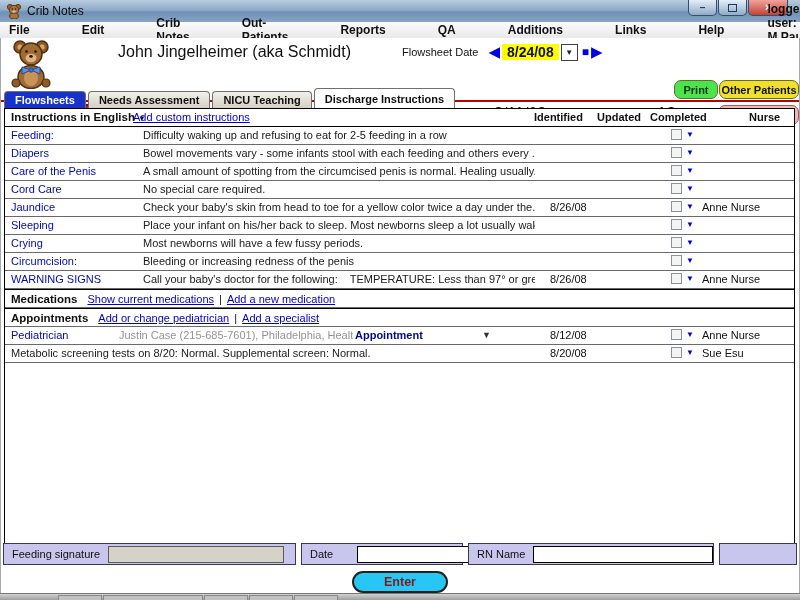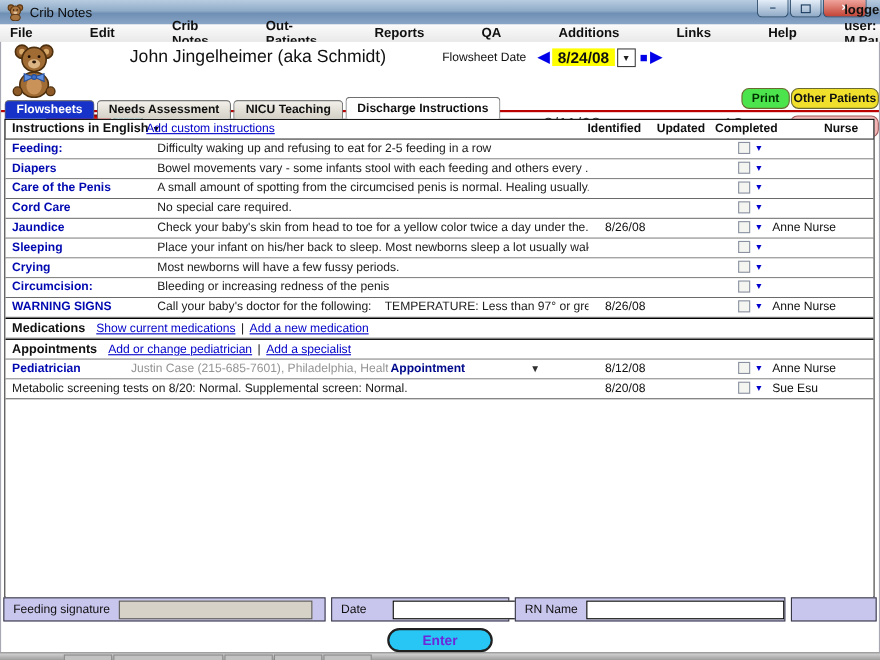--- a/index.html
+++ b/index.html
@@ -74,21 +74,21 @@
     background:#fff;box-sizing:border-box;font-size:11px;}
   .thead{height:17px;border-bottom:1px solid #000;position:relative;}
   .thead .ieng{position:absolute;left:6px;top:2px;font-weight:bold;font-size:11.5px;cursor:pointer;}
   .lang-dd{font-size:8px;margin-left:3px;color:#101010;}
   .link{color:#0000c8;text-decoration:underline;cursor:pointer;}
   .add-custom{position:absolute;left:128px;top:2px;}
   .colhdr{position:absolute;top:2px;font-weight:bold;}
   .col-identified{left:529px;} .col-updated{left:592px;} .col-completed{left:645px;} .col-nurse{left:706px;padding-left:38px;}
 
   .irow{height:17px;border-bottom:1px solid #6a6a6a;position:relative;background:#fff;}
-  .ilabel{position:absolute;left:6px;top:2px;color:#0008b0;font-weight:bold;cursor:pointer;}
+  .ilabel{position:absolute;left:6px;top:2px;color:#0008b0;font-weight:normal;cursor:pointer;}
   .itext{position:absolute;left:138px;top:2px;color:#202020;white-space:nowrap;max-width:392px;overflow:hidden;}
   .idate{position:absolute;left:545px;top:2px;text-align:center;}
   .icheck{position:absolute;left:666px;top:2px;width:11px;height:11px;background:#f4f4f0;
     border:1px solid #8a92a2;cursor:pointer;box-sizing:border-box;}
   .idd{position:absolute;left:681px;top:3px;color:#0000cc;font-size:8px;cursor:pointer;}
   .inurse{position:absolute;left:697px;top:2px;}
 
   .section-row{height:17px;border-bottom:1px solid #6a6a6a;border-top:1px solid #000;position:relative;
     display:flex;align-items:center;padding-left:6px;background:#fff;box-sizing:content-box;}
   .stitle{font-weight:bold;font-size:11.5px;margin-right:10px;}
@@ -107,21 +107,21 @@
   .siginput{height:15px;border:1px solid #000;background:#fff;margin-left:8px;font-size:11px;
     font-family:"Liberation Sans",sans-serif;padding:0 2px;}
   .siginput.gray{background:#d6d2c8;border-color:#5a5a5a;}
   .seg1{width:293px;} .seg1 .siginput{width:170px;}
   .seg2{width:162px;gap:16px;} .seg2 .siginput{width:114px;}
   .seg3{width:246px;} .seg3 .siginput{width:176px;}
   .seg4{flex:1;}
 
   
   .enter-btn{position:absolute;left:352px;top:571px;width:96px;height:22px;background:#28c6f4;
-    border:2px solid #202020;border-radius:11px;color:#6d28d9;font-weight:bold;font-size:12.5px;}
+    border:2px solid #202020;border-radius:11px;color:#7f1d1d;font-weight:bold;font-size:12.5px;}
   .taskbar{position:absolute;left:0;top:593px;width:800px;height:7px;
     background:linear-gradient(#d2d2d2,#969696);border-top:1px solid #787878;}
   .taskbar .tseg{position:absolute;top:1px;height:5px;border:1px solid #8a8a8a;background:#c2c2c2;}
   .edge{position:absolute;top:38px;width:1px;height:555px;background:#a8a8b4;}
 </style>
 </head>
 <body>
 
 <div class="screen">
 

